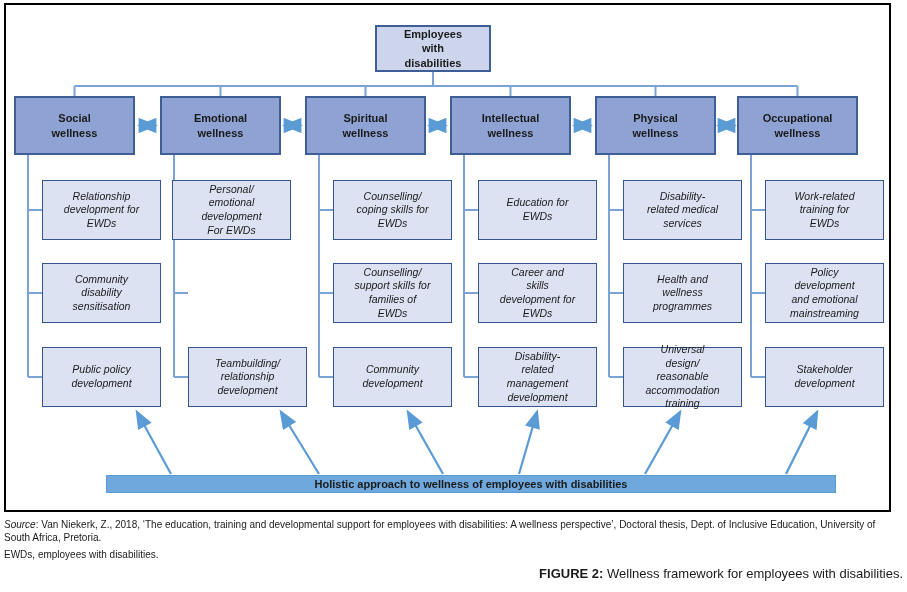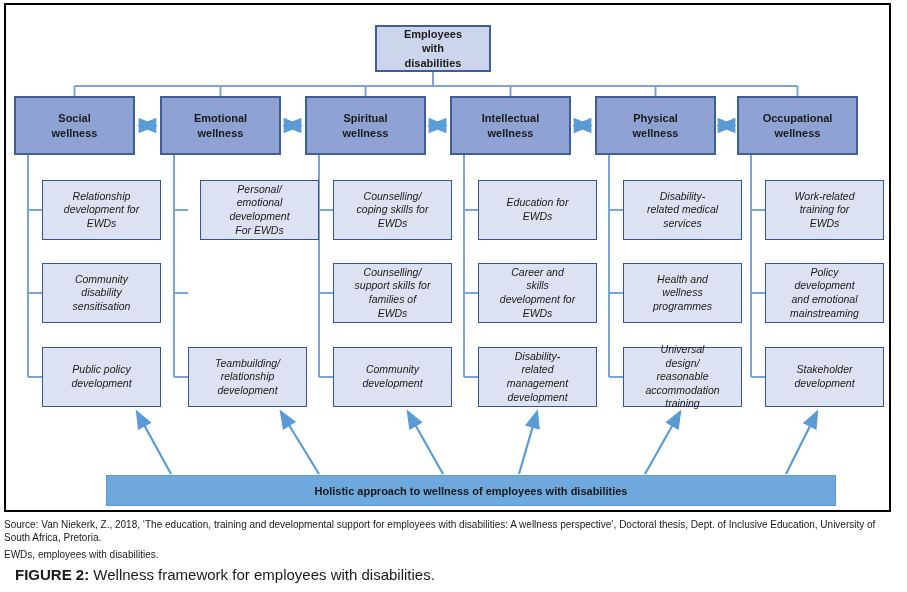--- a/index.html
+++ b/index.html
@@ -11,25 +11,25 @@
   #connector-layer .arrow{stroke:var(--arrow,#5b9bd5);stroke-width:2.2;fill:none;}
   #connector-layer marker path{fill:var(--arrow,#5b9bd5);}
   .box{position:absolute;box-sizing:border-box;display:flex;align-items:center;justify-content:center;
        text-align:center;padding:2px 20px;}
   .root{left:375px;top:25px;width:116px;height:47px;background:var(--root-fill,#ccd5ec);
         border:2px solid var(--header-border,#3f5e96);font-weight:bold;font-size:11px;line-height:1.3;}
   .hdr{top:96px;width:121px;height:59px;background:var(--header-fill,#8ea2d3);
        border:2px solid var(--header-border,#3f5e96);font-weight:bold;font-size:11px;line-height:1.35;}
   .item{width:119px;height:60px;background:var(--item-fill,#dde2f3);
         border:1.5px solid var(--item-border,#35558e);font-style:italic;font-size:10.5px;line-height:1.3;}
-  .banner{left:106px;top:475px;width:730px;height:31px;background:var(--banner-fill,#6fa8dc);
+  .banner{left:106px;top:475px;width:730px;height:18px;background:var(--banner-fill,#6fa8dc);
           border:1px solid var(--arrow,#5b9bd5);font-weight:bold;font-size:11px;}
   .cap{position:absolute;left:4px;right:4px;font-size:10px;line-height:13px;}
-  .cap .lbl{margin-top:44px;}
-  .figcap{position:absolute;left:15px;right:4px;font-size:15px;}
+  .cap .lbl{font-style:italic;margin-top:44px;}
+  .figcap{position:absolute;left:4px;right:4px;font-size:13px;text-align:right;}
   .figcap b{font-weight:bold;}
 </style>
 </head>
 <body>
 
 <div class="stage">
 
   <div class="frame"></div>
 
   <svg id="connector-layer" viewBox="0 0 907 592" xmlns="http://www.w3.org/2000/svg">
@@ -67,21 +67,21 @@
   </div>
 
   <div class="box hdr" style="left:14px">Social wellness</div>
   <div class="box hdr" style="left:160px">Emotional wellness</div>
   <div class="box hdr" style="left:305px">Spiritual wellness</div>
   <div class="box hdr" style="left:450px">Intellectual wellness</div>
   <div class="box hdr" style="left:595px">Physical wellness</div>
   <div class="box item" style="left:42px;top:180px">Relationship development for EWDs</div>
 
   <div class="box hdr" style="left:737px">Occupational wellness</div>
-  <div class="box item" style="left:200px;top:180px">Personal/​emotional development For EWDs</div>
+  <div class="box item" style="left:172px;top:180px">Personal/​emotional development For EWDs</div>
   <div class="box item" style="left:333px;top:180px">Counselling/​coping skills for EWDs</div>
   <div class="box item" style="left:478px;top:180px">Education for EWDs</div>
   <div class="box item" style="left:623px;top:180px">Disability-related medical services</div>
   <div class="box item" style="left:765px;top:180px">Work-related training for EWDs</div>
 
   <div class="box item" style="left:42px;top:263px">Community disability sensitisation</div>
   <div class="box item" style="left:333px;top:263px">Counselling/​support skills for families of EWDs</div>
   <div class="box item" style="left:478px;top:263px">Career and skills development for EWDs</div>
   <div class="box item" style="left:623px;top:263px">Health and wellness programmes</div>
   <div class="box item" style="left:765px;top:263px">Policy development and emotional mainstreaming</div>

